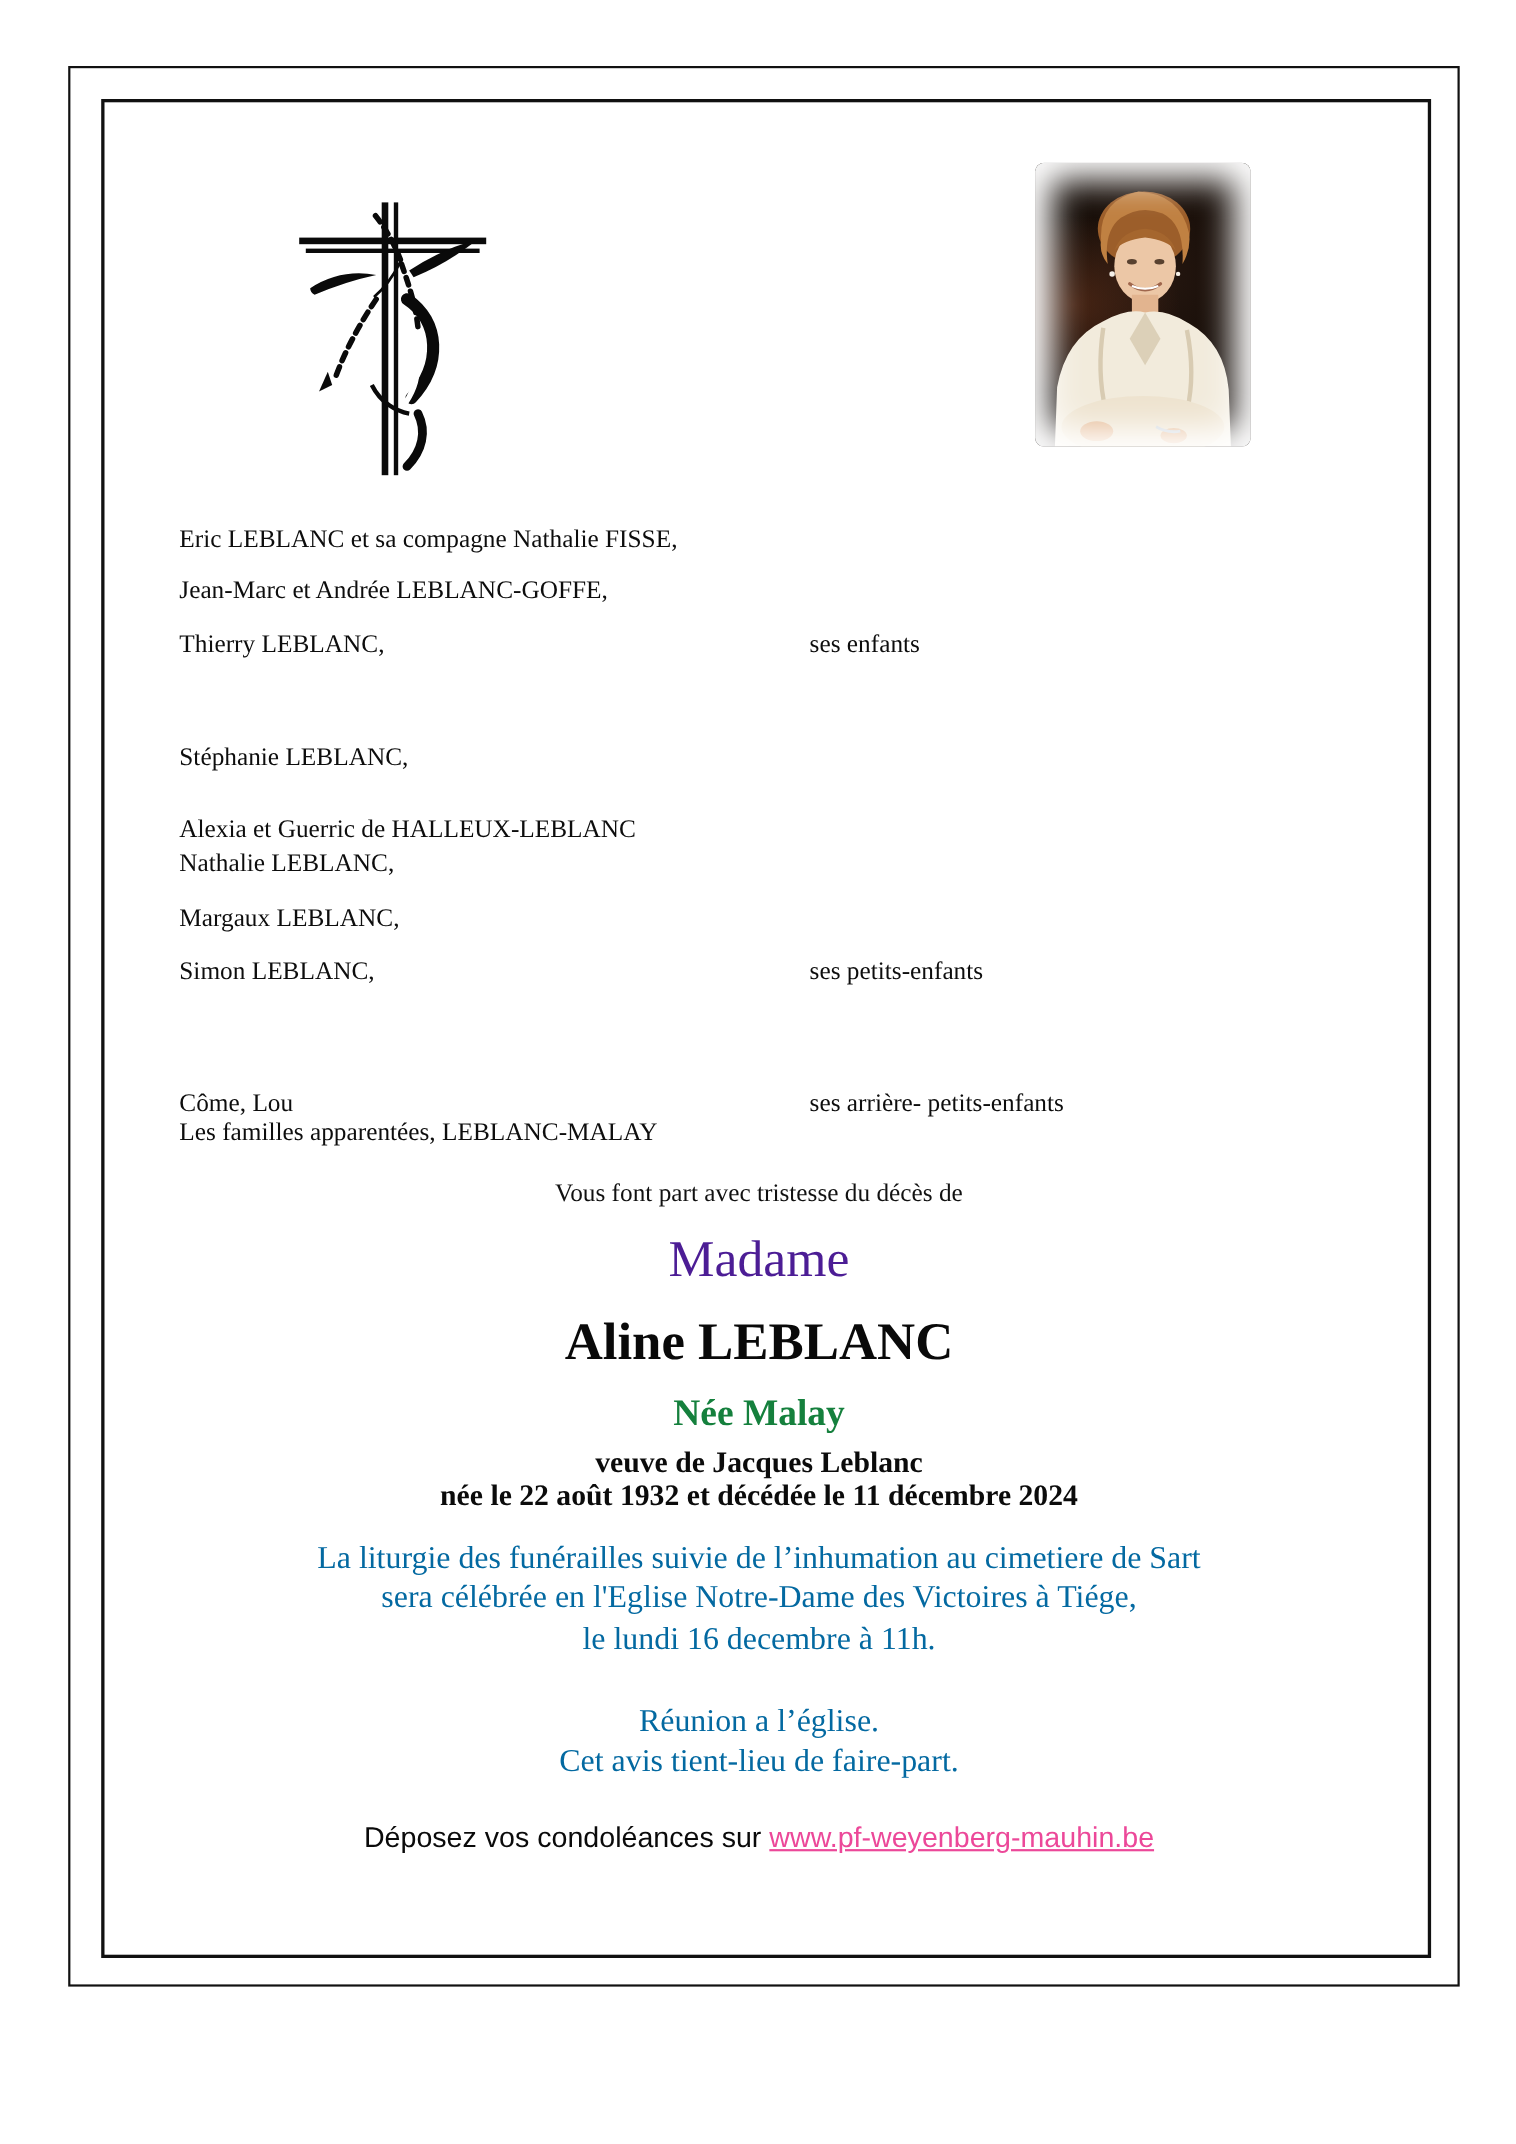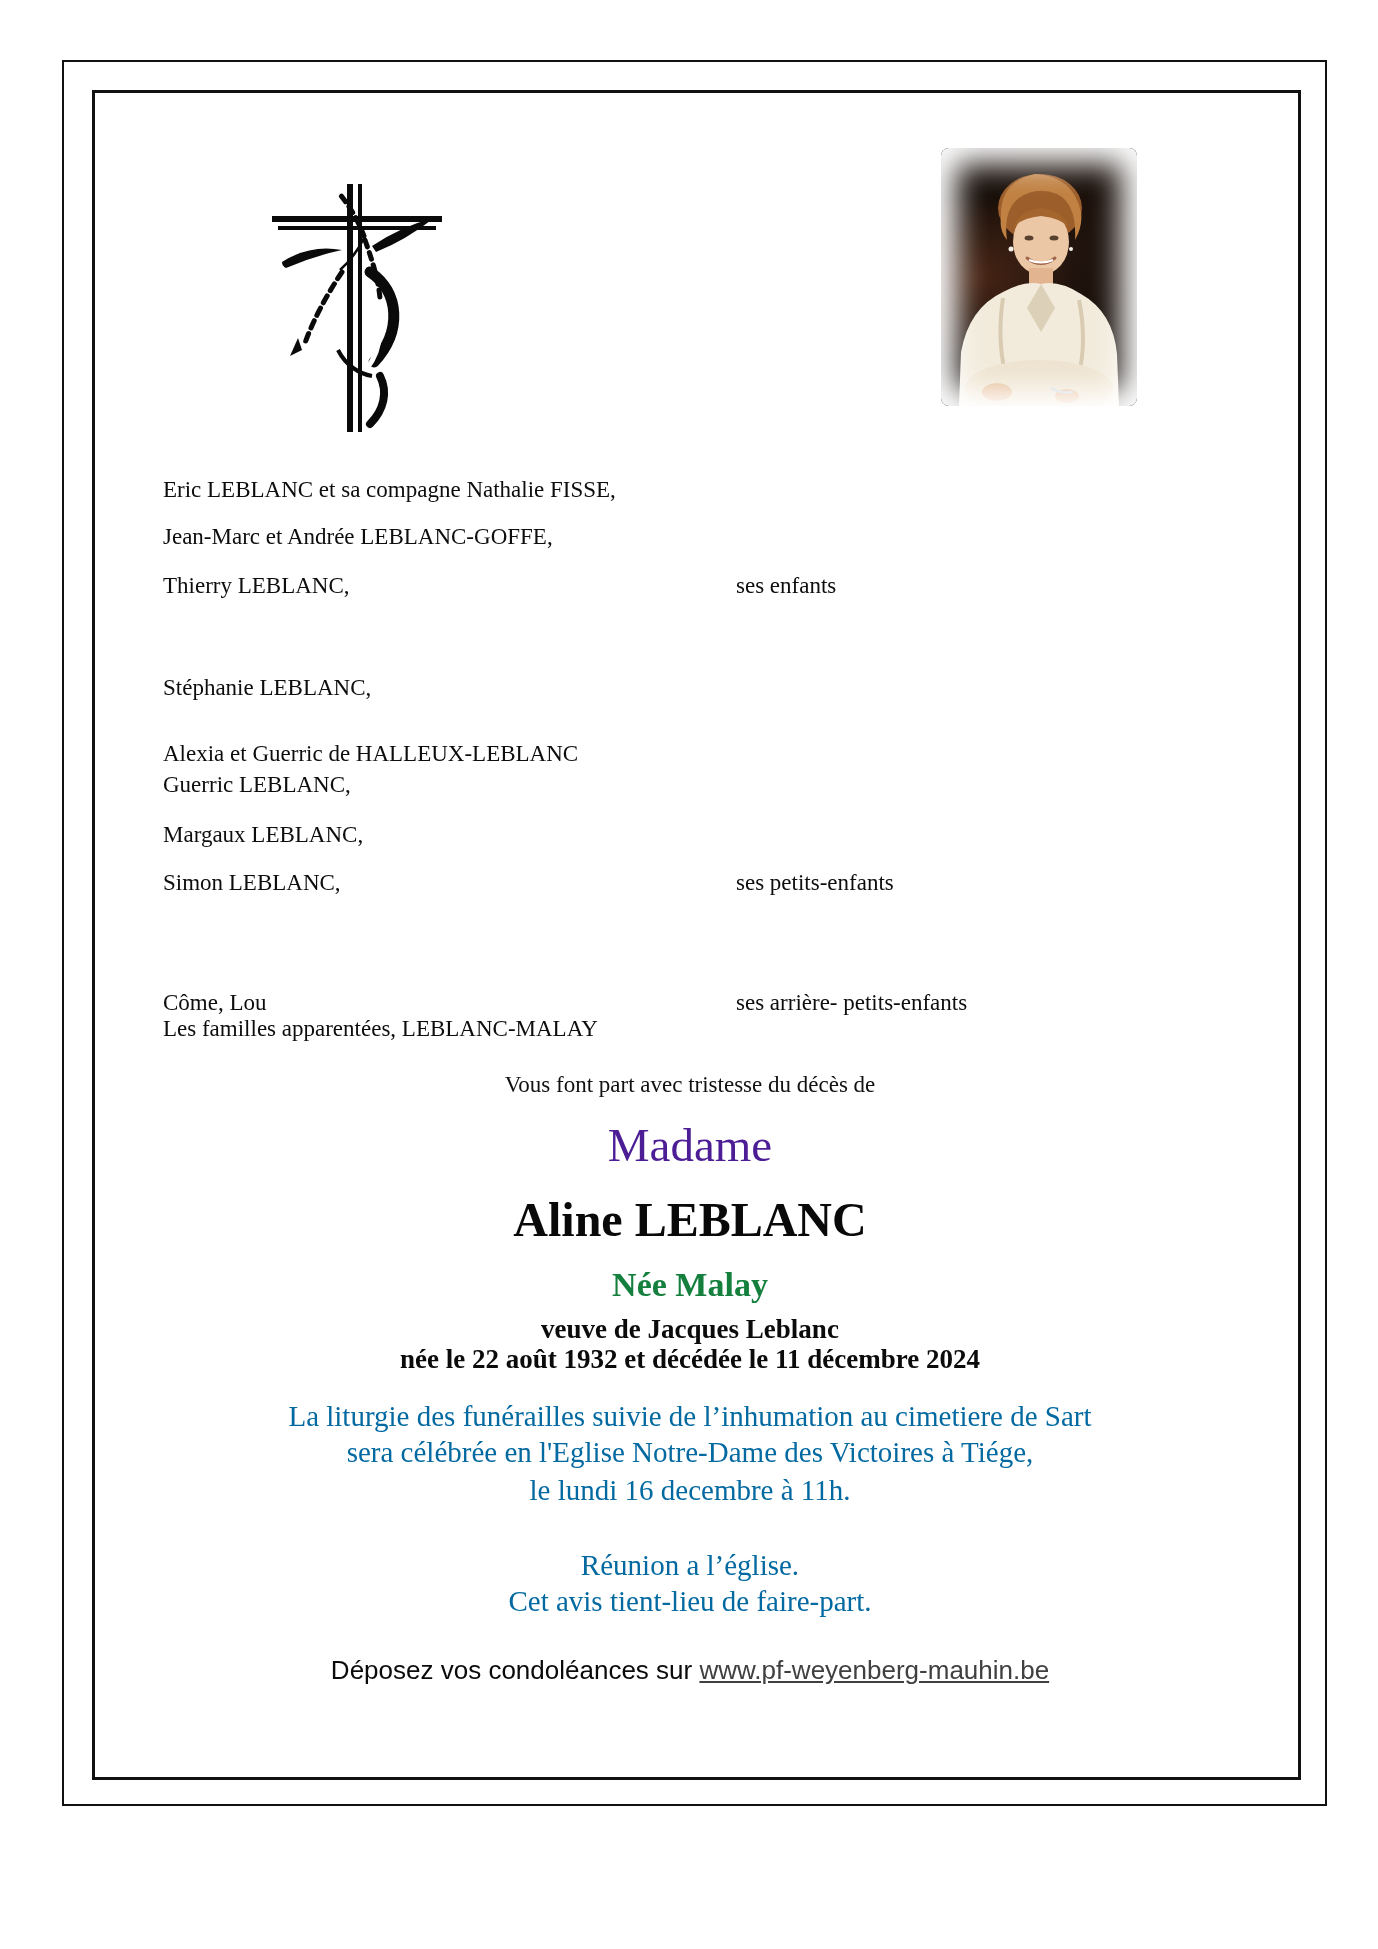--- a/index.html
+++ b/index.html
@@ -45,21 +45,21 @@
 
   .centered { width:100%; text-align:center; white-space:normal; }
   .announce { font-size:23px; color:#111; }
   .h-madame { font-size:47px; font-weight:normal; color:#4c1d95; }
   .h-name   { font-size:48px; font-weight:bold; color:#090909; }
   .h-maiden { font-size:34px; font-weight:bold; color:#15803d; }
   .h-widow  { font-size:27px; font-weight:bold; color:#0b0b0b; }
   .h-dates  { font-size:27px; font-weight:bold; color:#0b0b0b; }
   .para     { font-size:29px; color:#0369a1; }
   .condole  { font-family:"Liberation Sans", sans-serif; font-size:26px; color:#0a0a0a; }
-  .condole a { color:#404040; text-decoration:underline; cursor:pointer; }
+  .condole a { color:#ec4899; text-decoration:underline; cursor:pointer; }
 
   
   .y-eric      { top:477px; }
   .y-jeanmarc  { top:524px; }
   .y-thierry   { top:573px; }
   .y-stephanie { top:675px; }
   .y-alexia    { top:693px;margin-top:48px; }
   .y-florence  { top:772px; }
   .y-margaux   { top:822px; }
   .y-simon     { top:870px; }
@@ -158,21 +158,21 @@
       <span class="name">Thierry LEBLANC,</span>
       <span class="rel">ses enfants</span>
     </div>
     <div class="line y-stephanie">
       <span class="name">Stéphanie LEBLANC,</span>
     </div>
     <div class="line y-alexia">
       <span class="name">Alexia et Guerric de HALLEUX-LEBLANC</span>
     </div>
     <div class="line y-florence">
-      <span class="name">Guerric LEBLANC,</span>
+      <span class="name">Nathalie LEBLANC,</span>
     </div>
     <div class="line y-margaux">
       <span class="name">Margaux LEBLANC,</span>
     </div>
     <div class="line y-simon">
       <span class="name">Simon LEBLANC,</span>
       <span class="rel">ses petits-enfants</span>
     </div>
     <div class="line y-come">
       <span class="name">Côme, Lou</span>

